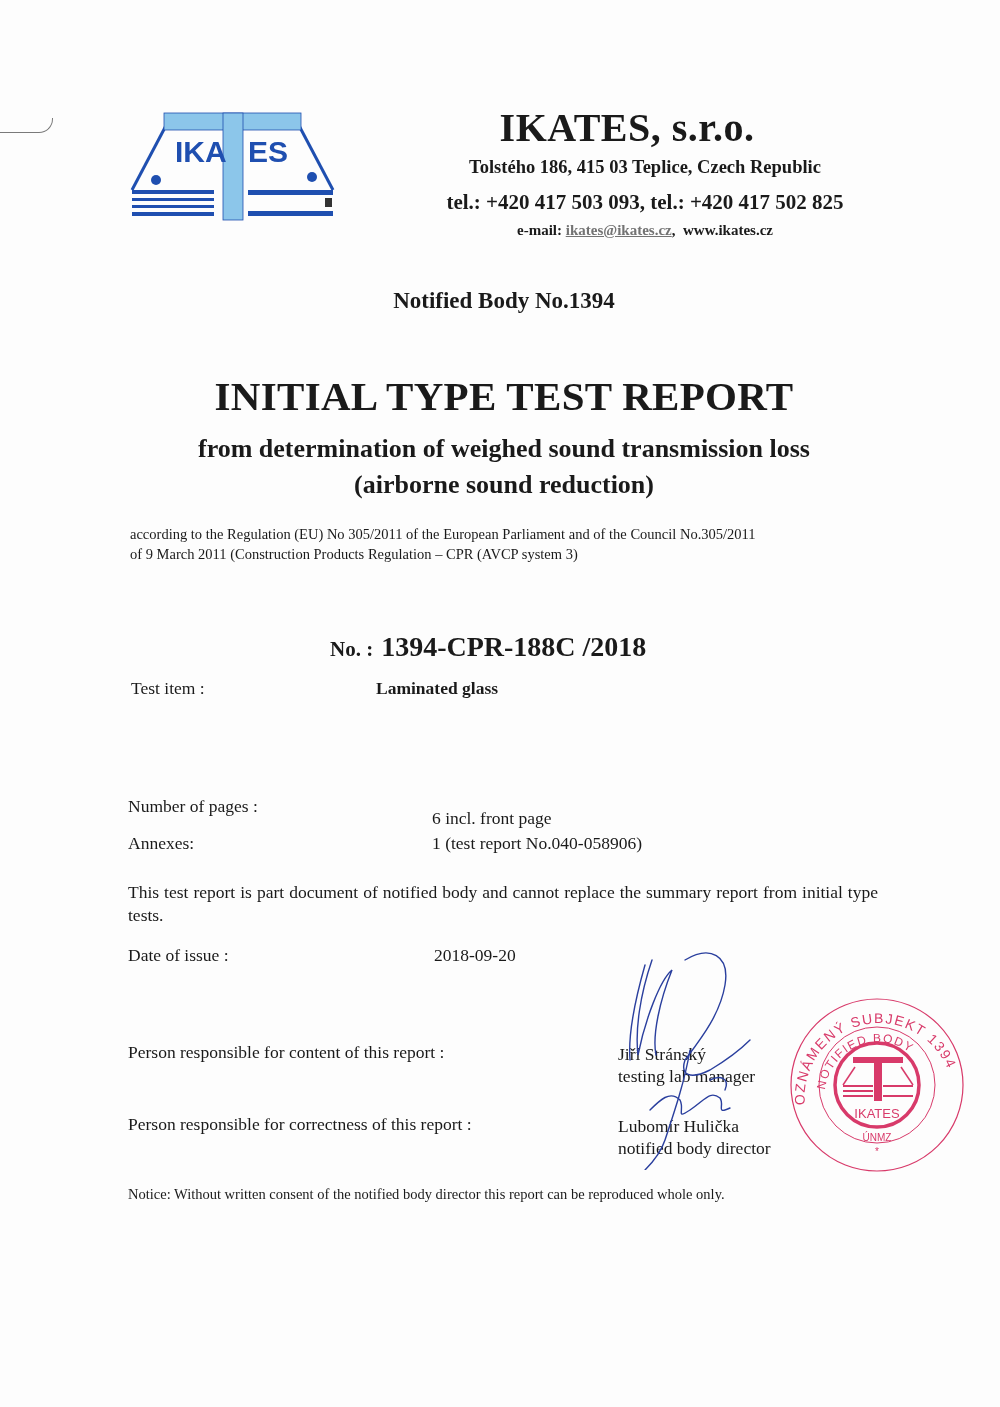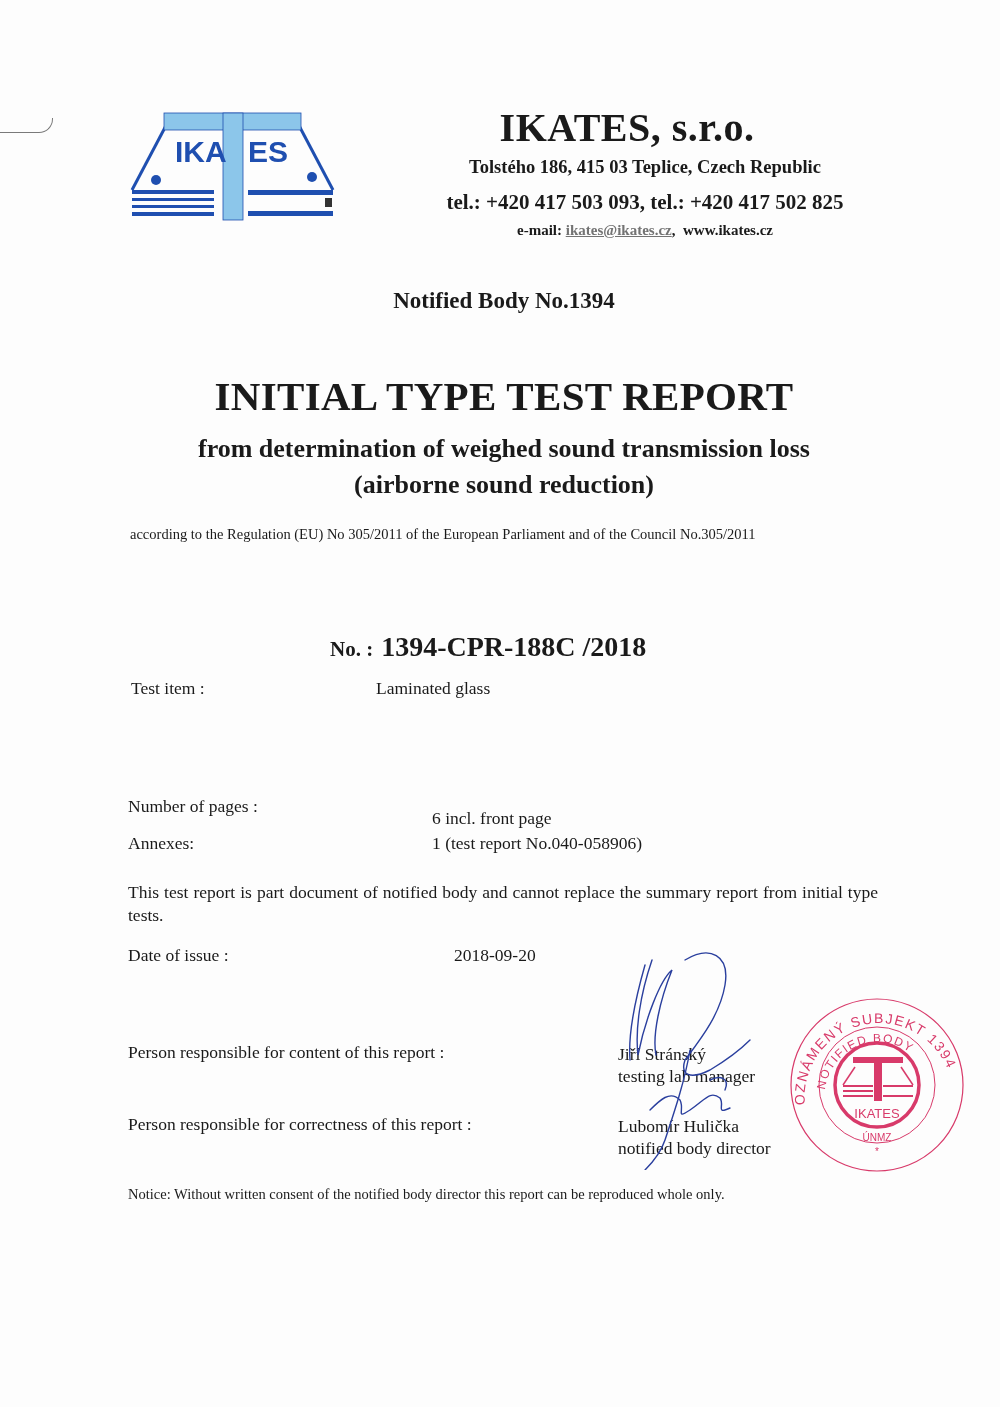--- a/index.html
+++ b/index.html
@@ -33,28 +33,28 @@
     }
     .subtitle1 { left: 0; top: 434px; width: 1008px; text-align: center; font-size: 26px; font-weight: bold; }
     .subtitle2 { left: 0; top: 470px; width: 1008px; text-align: center; font-size: 26px; font-weight: bold; }
     .regulation { left: 130px; top: 524px; width: 740px; font-size: 14.5px; line-height: 20px; }
     .report-no { left: 330px; top: 603px; font-weight: bold; margin-top: 28px; }
     .report-no .lbl { font-size: 21px; }
     .report-no .val { font-size: 28px; margin-left: 8px; }
     .row-label { font-size: 17.5px; }
     .row-value { font-size: 17.5px; }
     .test-item-label { left: 131px; top: 678px; }
-    .test-item-value { left: 376px; top: 678px; font-weight: normal; text-align: right; }
+    .test-item-value { left: 376px; top: 678px; font-weight: bold; text-align: right; }
     .pages-label { left: 128px; top: 796px; }
     .pages-value { left: 432px; top: 808px; }
     .annex-label { left: 128px; top: 833px; }
     .annex-value { left: 432px; top: 833px; }
     .disclaimer { left: 128px; top: 881px; width: 750px; font-size: 17.5px; line-height: 23px; text-align: justify; text-align-last: left; }
     .date-label { left: 128px; top: 945px; }
-    .date-value { left: 454px; top: 945px; }
+    .date-value { left: 434px; top: 945px; }
     .resp1-label { left: 128px; top: 1042px; }
     .resp2-label { left: 128px; top: 1114px; }
     .sig-name1 { left: 618px; top: 1043px; font-size: 17.5px; line-height: 22px; }
     .sig-name2 { left: 618px; top: 1115px; font-size: 17.5px; line-height: 22px; }
     .notice { left: 128px; top: 1186px; font-size: 14.5px; }
     #signature { left: 590px; top: 940px; width: 220px; height: 230px; pointer-events: none; }
     #stamp { left: 785px; top: 995px; width: 180px; height: 180px; }
   </style>
 </head>
 <body>
@@ -94,20 +94,21 @@
   <span>www.ikates.cz</span>
 </div>
 
 <div class="abs notified">Notified Body No.1394</div>
 <div class="abs title">INITIAL TYPE TEST REPORT</div>
 <div class="abs subtitle1">from determination of  weighed sound transmission loss</div>
 <div class="abs subtitle2">(airborne sound reduction)</div>
 
 <div class="abs regulation">
   <div>according to the Regulation (EU) No 305/2011 of the European Parliament and of the Council No.305/2011</div>
+  <div>of 9 March 2011 (Construction Products Regulation  – CPR (AVCP system 3)</div>
 </div>
 
 <div class="abs report-no">
   <span class="lbl">No. :</span><span class="val">1394-CPR-188C /2018</span>
 </div>
 
 <div class="abs row-label test-item-label">Test item :</div>
 <div class="abs row-value test-item-value">Laminated glass</div>
 
 <div class="abs row-label pages-label">Number of pages :</div>

